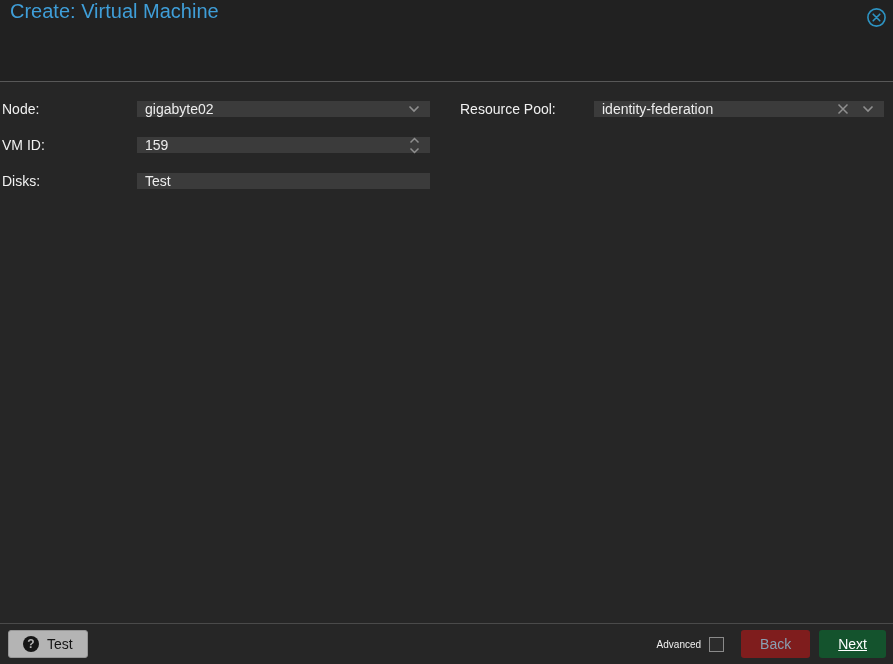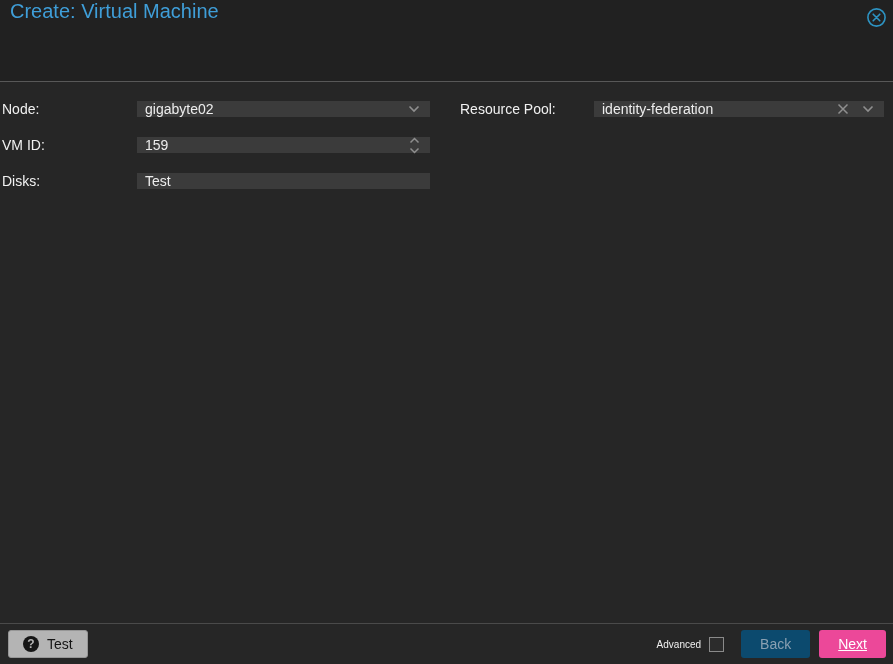--- a/index.html
+++ b/index.html
@@ -129,22 +129,22 @@
   }
   .btn {
     height: 28px;
     border: none;
     border-radius: 3px;
     font-size: 14px;
     font-family: inherit;
     padding: 0 19px;
     cursor: pointer;
   }
-  .btn-back { background: #0c4a6e; color: #8aa0b2; margin-right: 9px; }
-  .btn-next { background: #ec4899; color: #ffffff; text-decoration: underline; }
+  .btn-back { background: #7f1d1d; color: #8aa0b2; margin-right: 9px; }
+  .btn-next { background: #14532d; color: #ffffff; text-decoration: underline; }
 </style>
 </head>
 <body>
 
 <div class="dialog">
 
   <div class="header">
     <span class="title">Create: Virtual Machine</span>
     <span class="close-btn">
       <svg width="21" height="21" viewBox="0 0 21 21">

